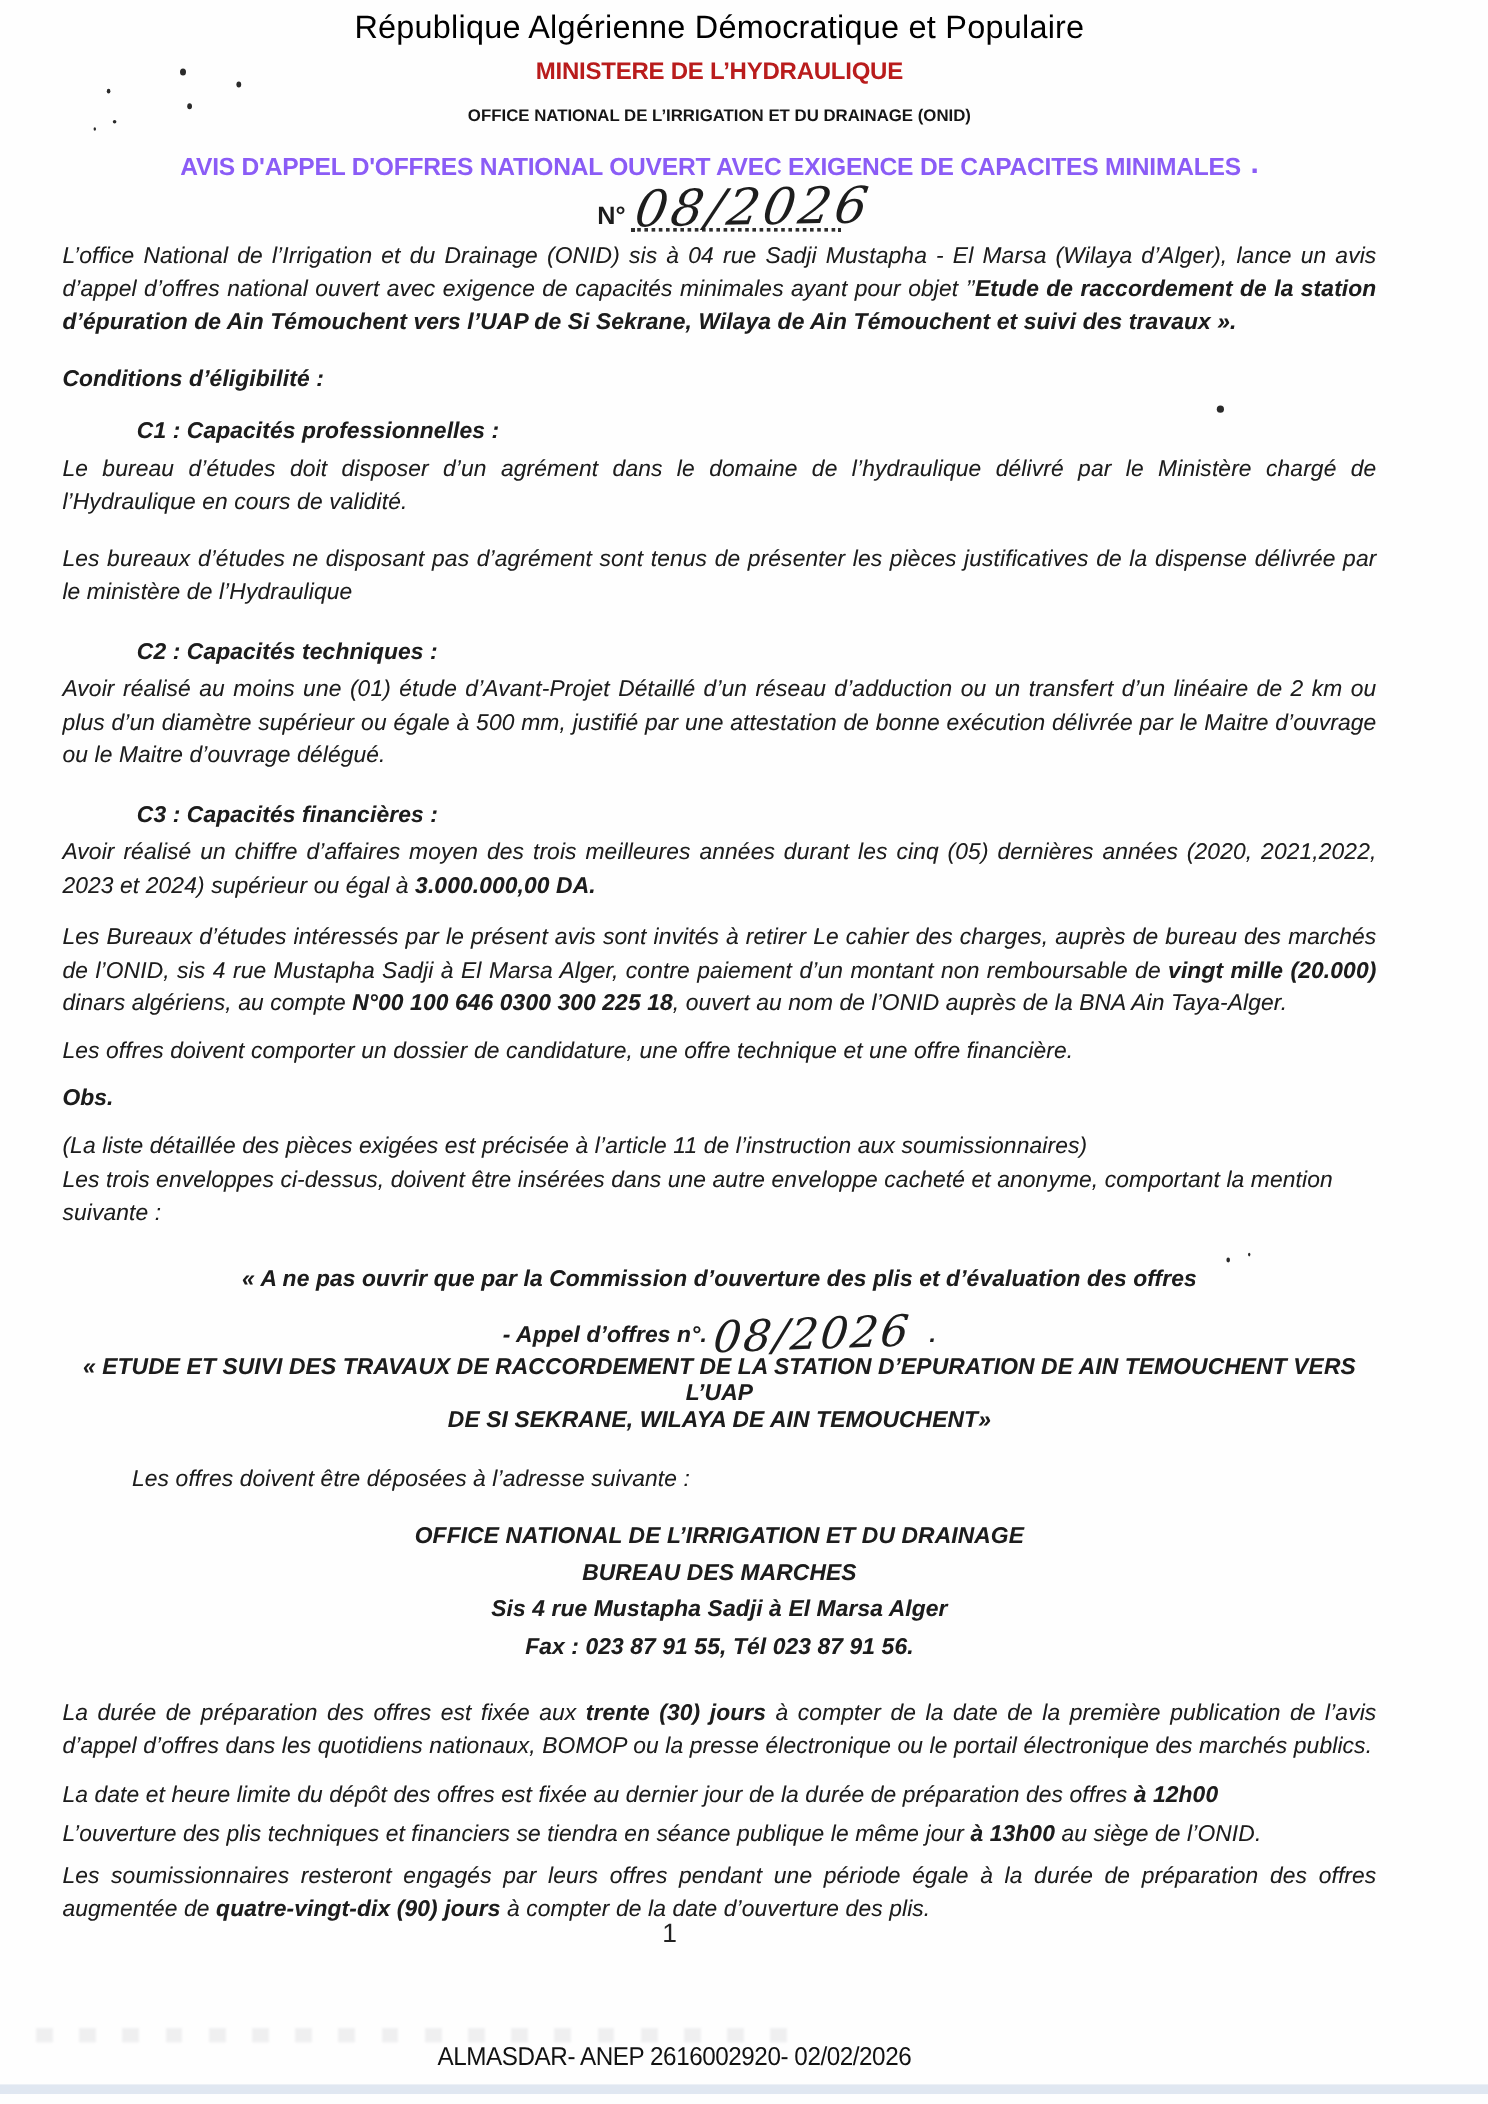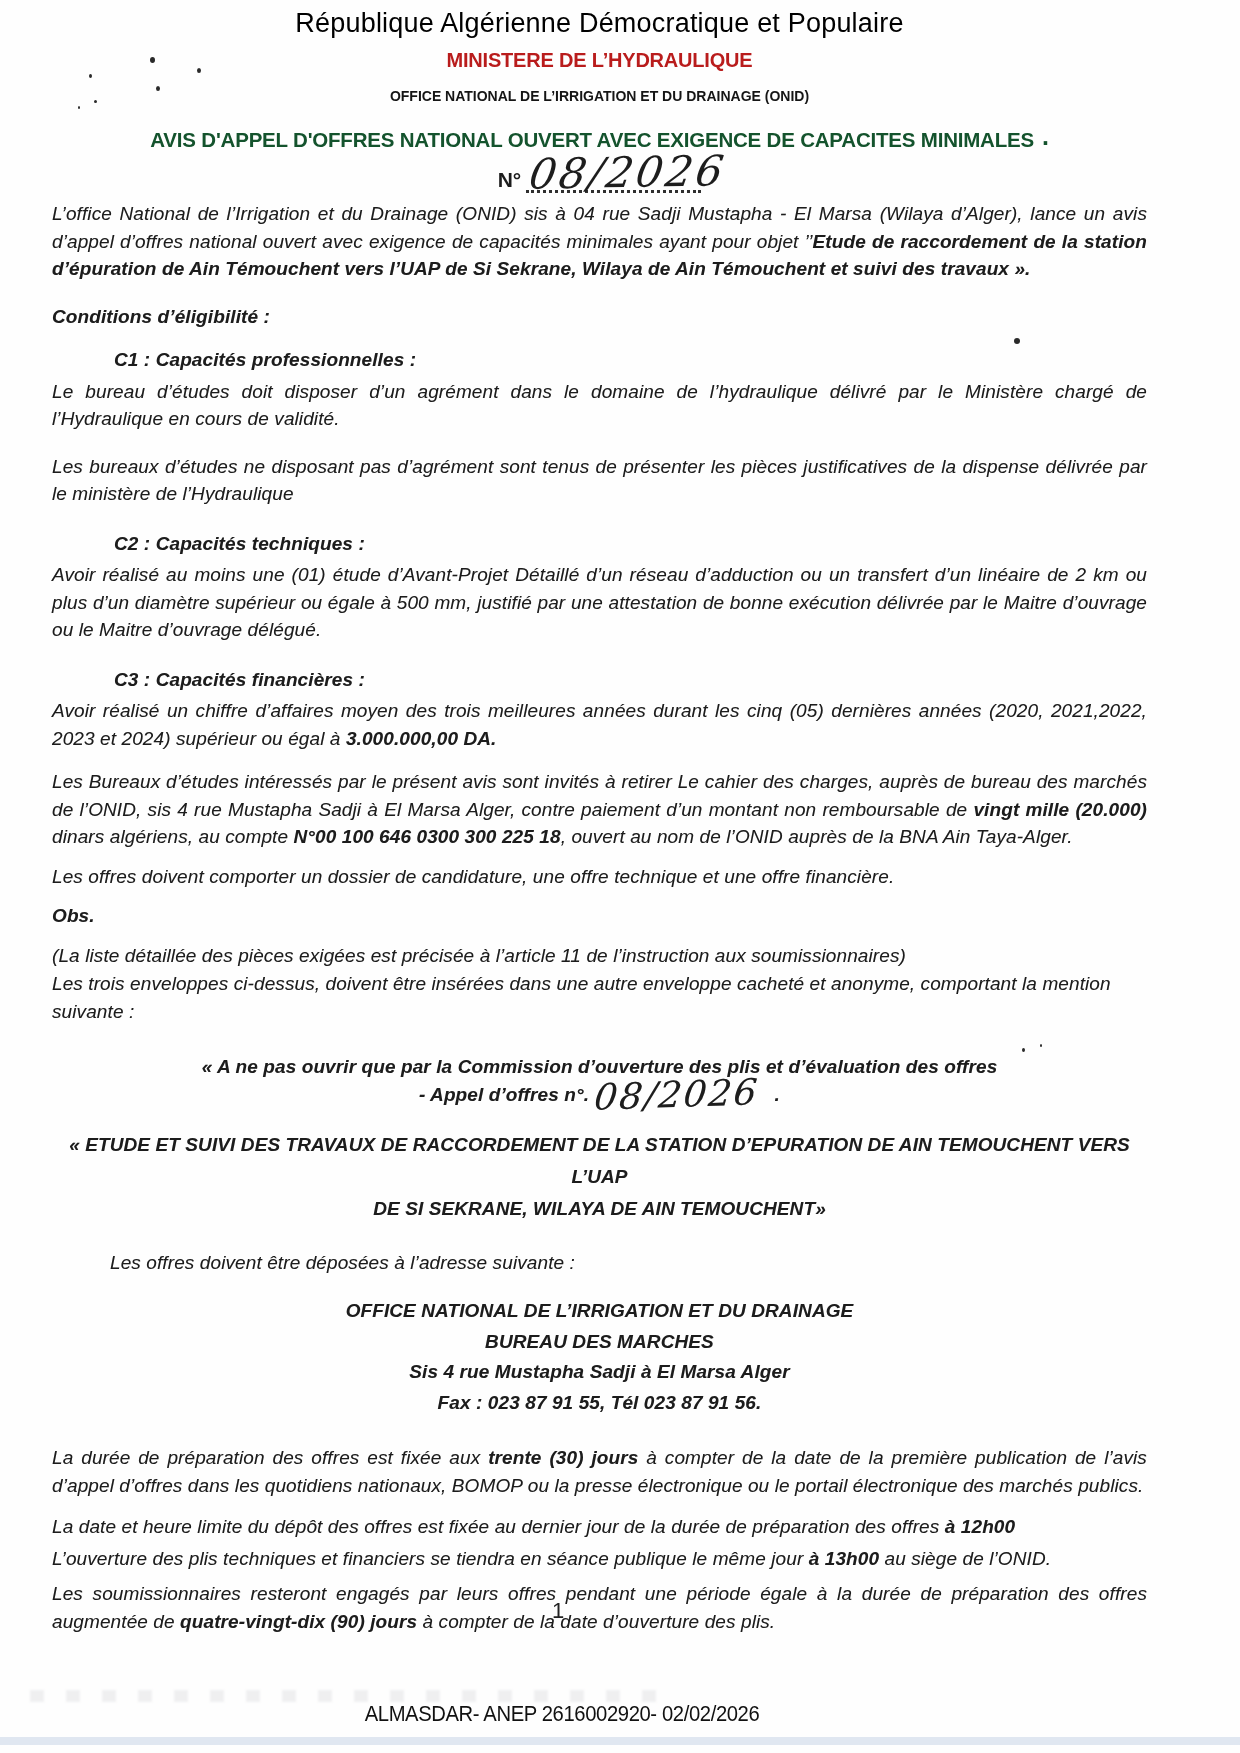--- a/index.html
+++ b/index.html
@@ -11,21 +11,21 @@
   .doc{position:absolute;left:52px;top:8px;width:1095px;}
   .center{text-align:center;}
   .just{text-align:justify;}
   .bold{font-weight:700;}
   .b{font-weight:700;}
   
   .rep{font-size:27px;font-weight:400;color:#000;letter-spacing:0.2px;}
   .min{margin-top:10px;font-size:20px;font-weight:700;letter-spacing:-0.2px;color:#b91c1c;}
   .off{margin-top:16px;font-size:14px;font-weight:700;color:#151515;}
   .nif{margin-top:14px;font-size:20px;font-weight:700;color:#151515;}
-  .avis{margin-top:18px;font-size:20.5px;font-weight:700;letter-spacing:-0.2px;color:#14532d;text-align:center;}
+  .avis{margin-top:18px;font-size:20.5px;font-weight:700;letter-spacing:-0.2px;color:#8b5cf6;text-align:center;}
   .mark{font-weight:700;margin-left:8px;font-size:25px;vertical-align:2px;}
   
   .numline{margin-top:4px;height:42px;text-align:center;}
   .no{font-size:21px;font-weight:600;}
   .dotwrap{display:inline-block;position:relative;width:175px;height:34px;margin-left:5px;
     border-bottom:3px dotted #2f2f2f;vertical-align:-6px;}
   .hw{font-family:"DejaVu Serif",serif;font-style:italic;font-weight:400;color:#1d1d1d;}
   .hw1{position:absolute;left:4px;bottom:-7px;font-size:42px;letter-spacing:3px;
     transform:skewX(-10deg) rotate(-1deg);white-space:nowrap;}
   .hw2{display:inline-block;font-size:36px;letter-spacing:2px;margin:0 6px;
@@ -42,23 +42,23 @@
   .c2h{margin-top:22px;}
   .c2p1{margin-top:4px;}
   .c3h{margin-top:22px;}
   .c3p1{margin-top:4px;}
   .retrait{margin-top:16px;}
   .offres{margin-top:12px;}
   .obs{margin-top:12px;}
   .liste{margin-top:12px;}
   .env{margin-top:1px;}
   .m1{margin-top:28px;}
-  .m2{margin-top:0;height:46px;display:flex;align-items:flex-start;justify-content:center;}
+  .m2{margin-top:0;height:46px;display:flex;align-items:flex-end;justify-content:center;}
   .m2dot{margin-left:10px;}
-  .etude{margin-top:2px;line-height:32px;}
+  .etude{margin-top:2px;line-height:22px;}
   .depot{margin-top:24px;padding-left:58px;}
   .addr{margin-top:20px;line-height:30.5px;}
   .duree{margin-top:26px;}
   .limite{margin-top:14px;}
   .ouvert{margin-top:4px;}
   .engage{margin-top:8px;}
   
   .pagenum{position:absolute;left:0;top:1598px;width:1116px;text-align:center;
     font-size:22px;color:#222;}
   .smudge{position:absolute;left:30px;top:1690px;width:640px;height:12px;opacity:0.5;

